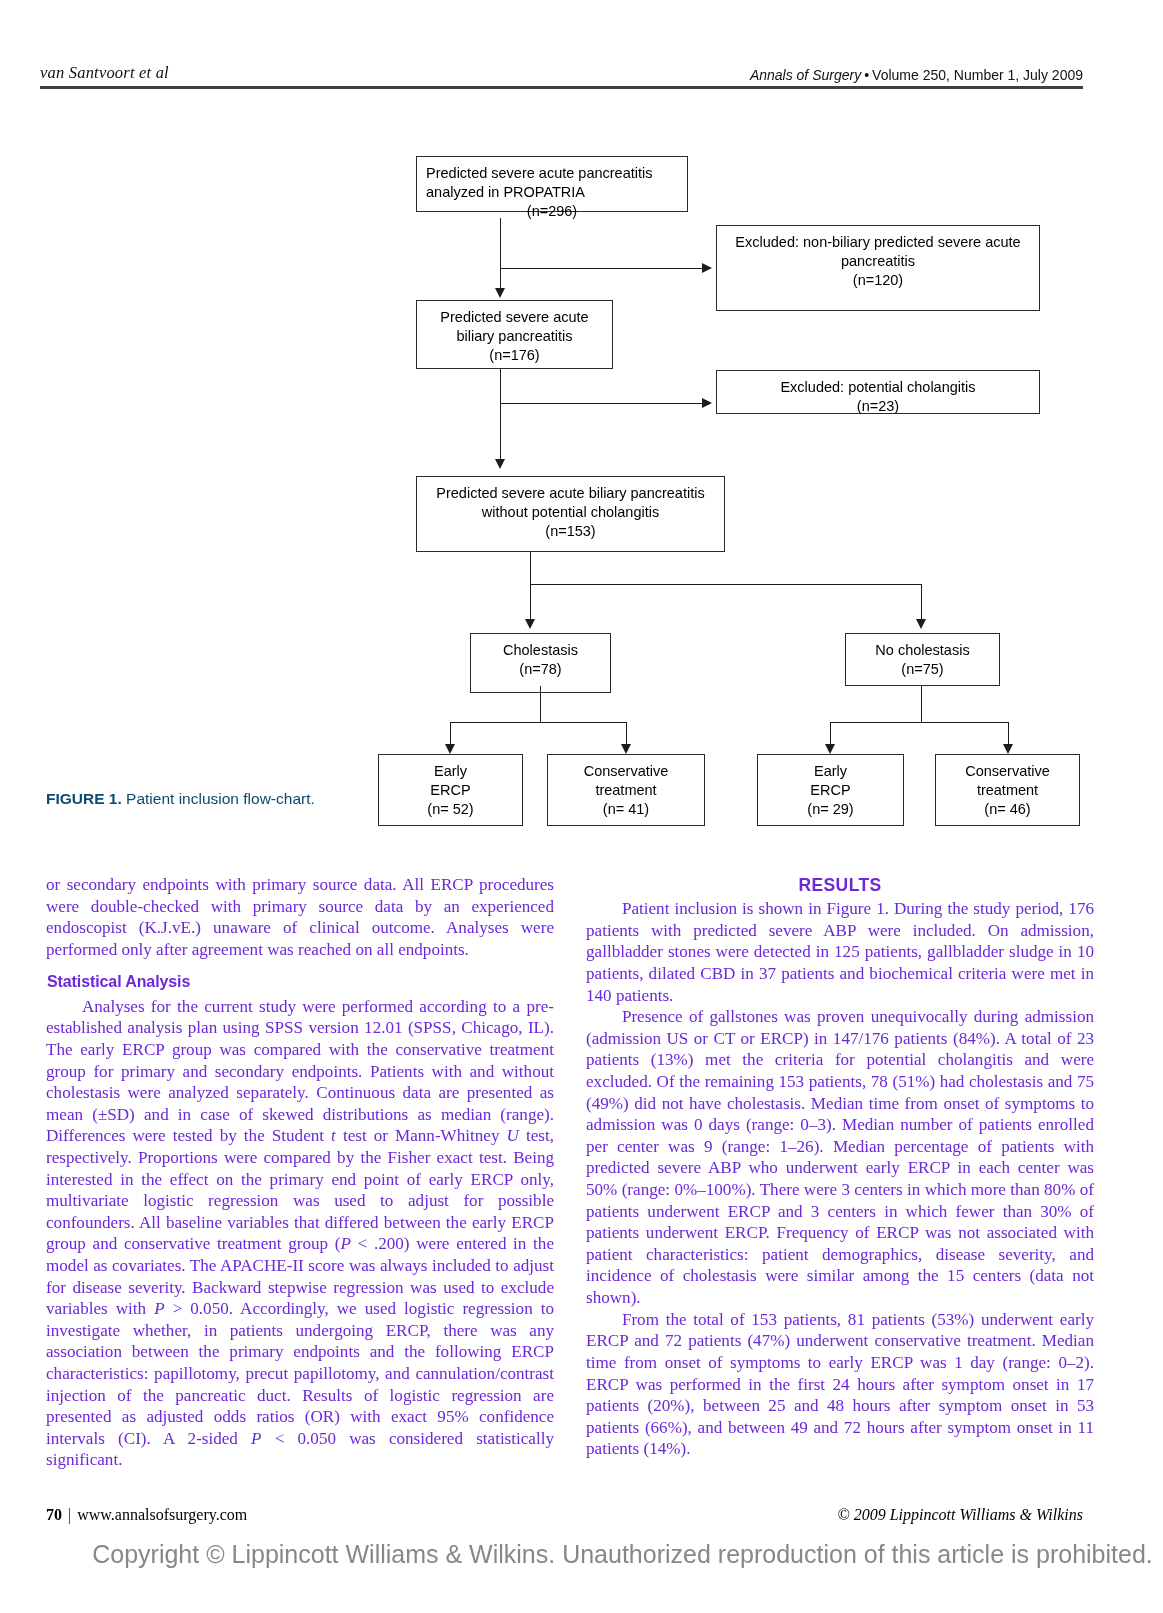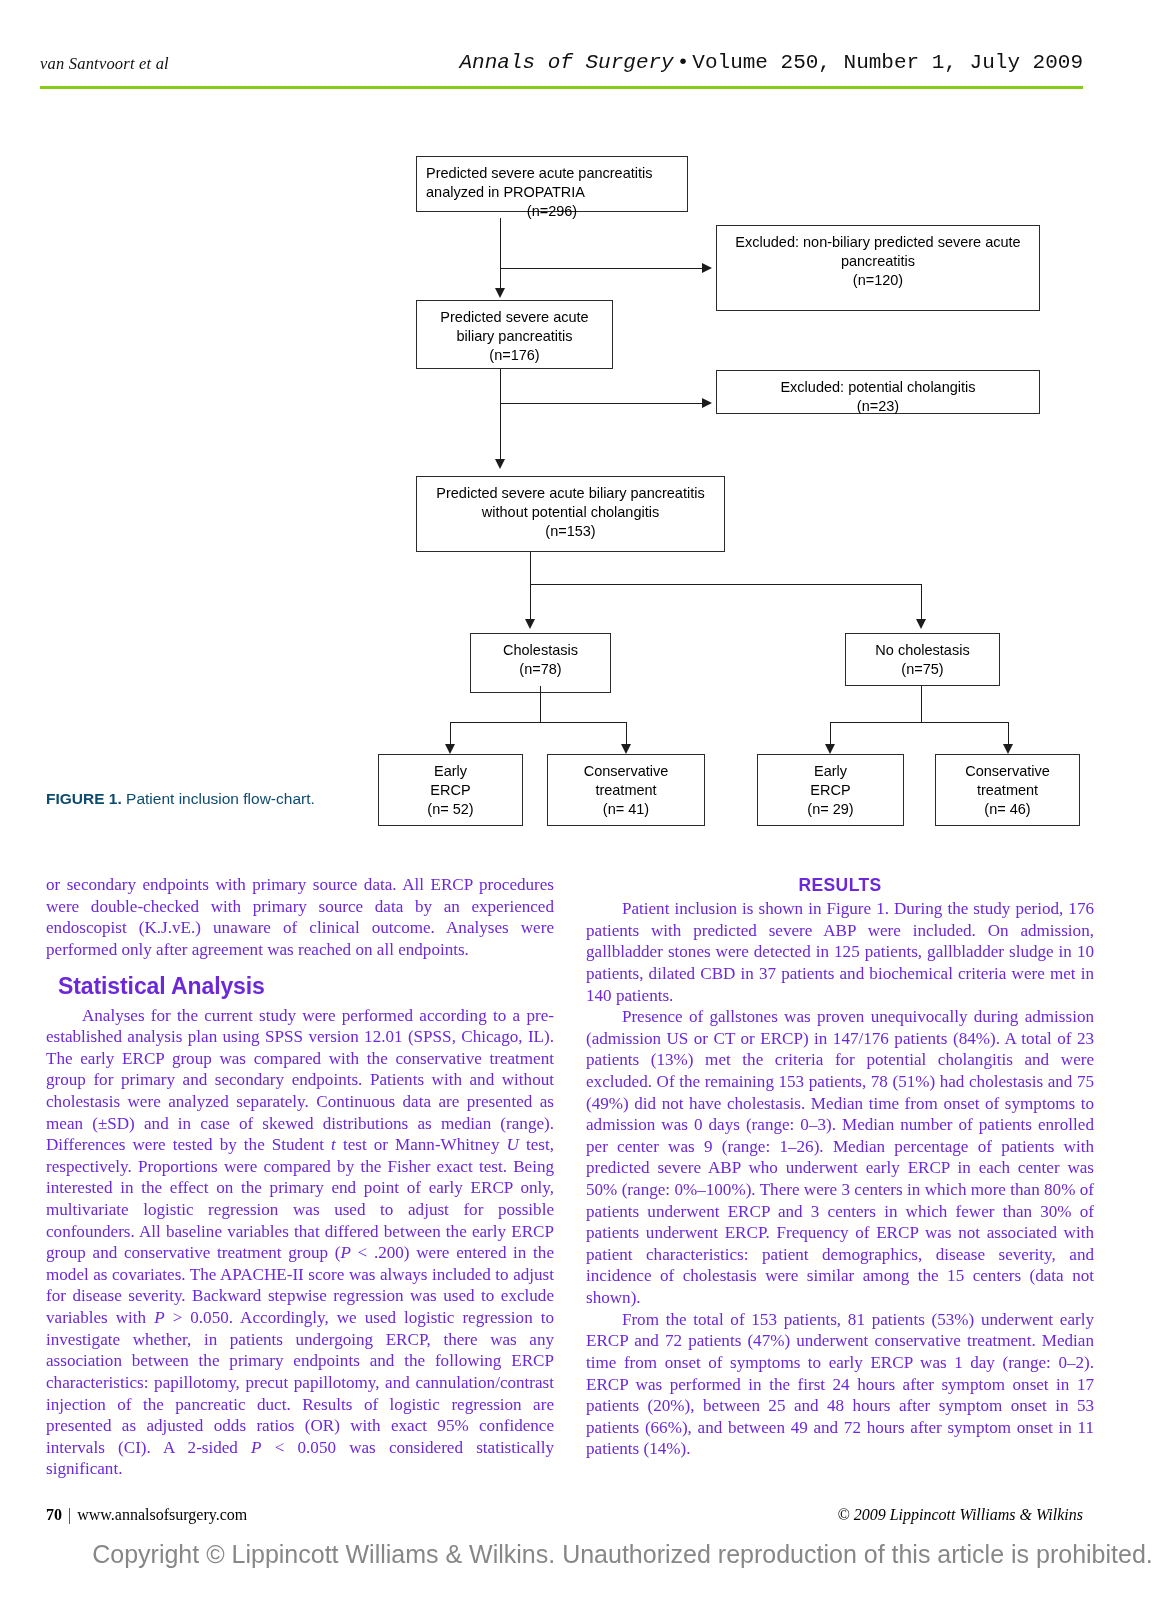--- a/index.html
+++ b/index.html
@@ -19,37 +19,37 @@
     overflow: hidden;
   }
 
   
   .runhead {
     position: absolute;
     left: 40px;
     top: 55px;
     width: 1043px;
     height: 34px;
-    border-bottom: 3px solid #84cc16;
+    border-bottom: 3px solid #404040;
     display: flex;
     align-items: flex-end;
     justify-content: space-between;
-    padding-bottom: 12px;
+    padding-bottom: 3px;
     box-sizing: border-box;
   }
   .runhead-left {
     font-family: "Liberation Serif", serif;
     font-style: italic;
     font-size: 16.5px;
     letter-spacing: 0.2px;
     color: #111;
   }
   .runhead-right {
-    font-family: Liberation Mono, monospace;
-    font-size: 21px;
+    font-family: Liberation Sans, sans-serif;
+    font-size: 14px;
     color: #111;
     white-space: nowrap;
   }
   .runhead-right .journal {
     font-style: italic;
   }
   .runhead-right .bullet {
     font-style: normal;
     padding: 0 3px;
   }
@@ -131,23 +131,23 @@
     line-height: 1.265;
     text-align: justify;
     color: #6d28d9;
   }
   .col.left  { left: 46px; }
   .col.right { left: 586px; }
   .col p { margin: 0; }
   .col p.ind { text-indent: 2.1em; }
   .col h2 {
     font-family: "Liberation Sans", sans-serif;
-    font-size: 23px;
+    font-size: 16px;
     font-weight: bold;
-    margin: 12px 0 3px 12px;
+    margin: 12px 0 3px 1px;
     text-align: left;
     letter-spacing: -0.1px;
   }
   .col h2.center {
     text-align: center;
     font-size: 17.5px;
     letter-spacing: 0.4px;
     margin: 0 0 2px 0;
   }
   .col i { font-style: italic; }

